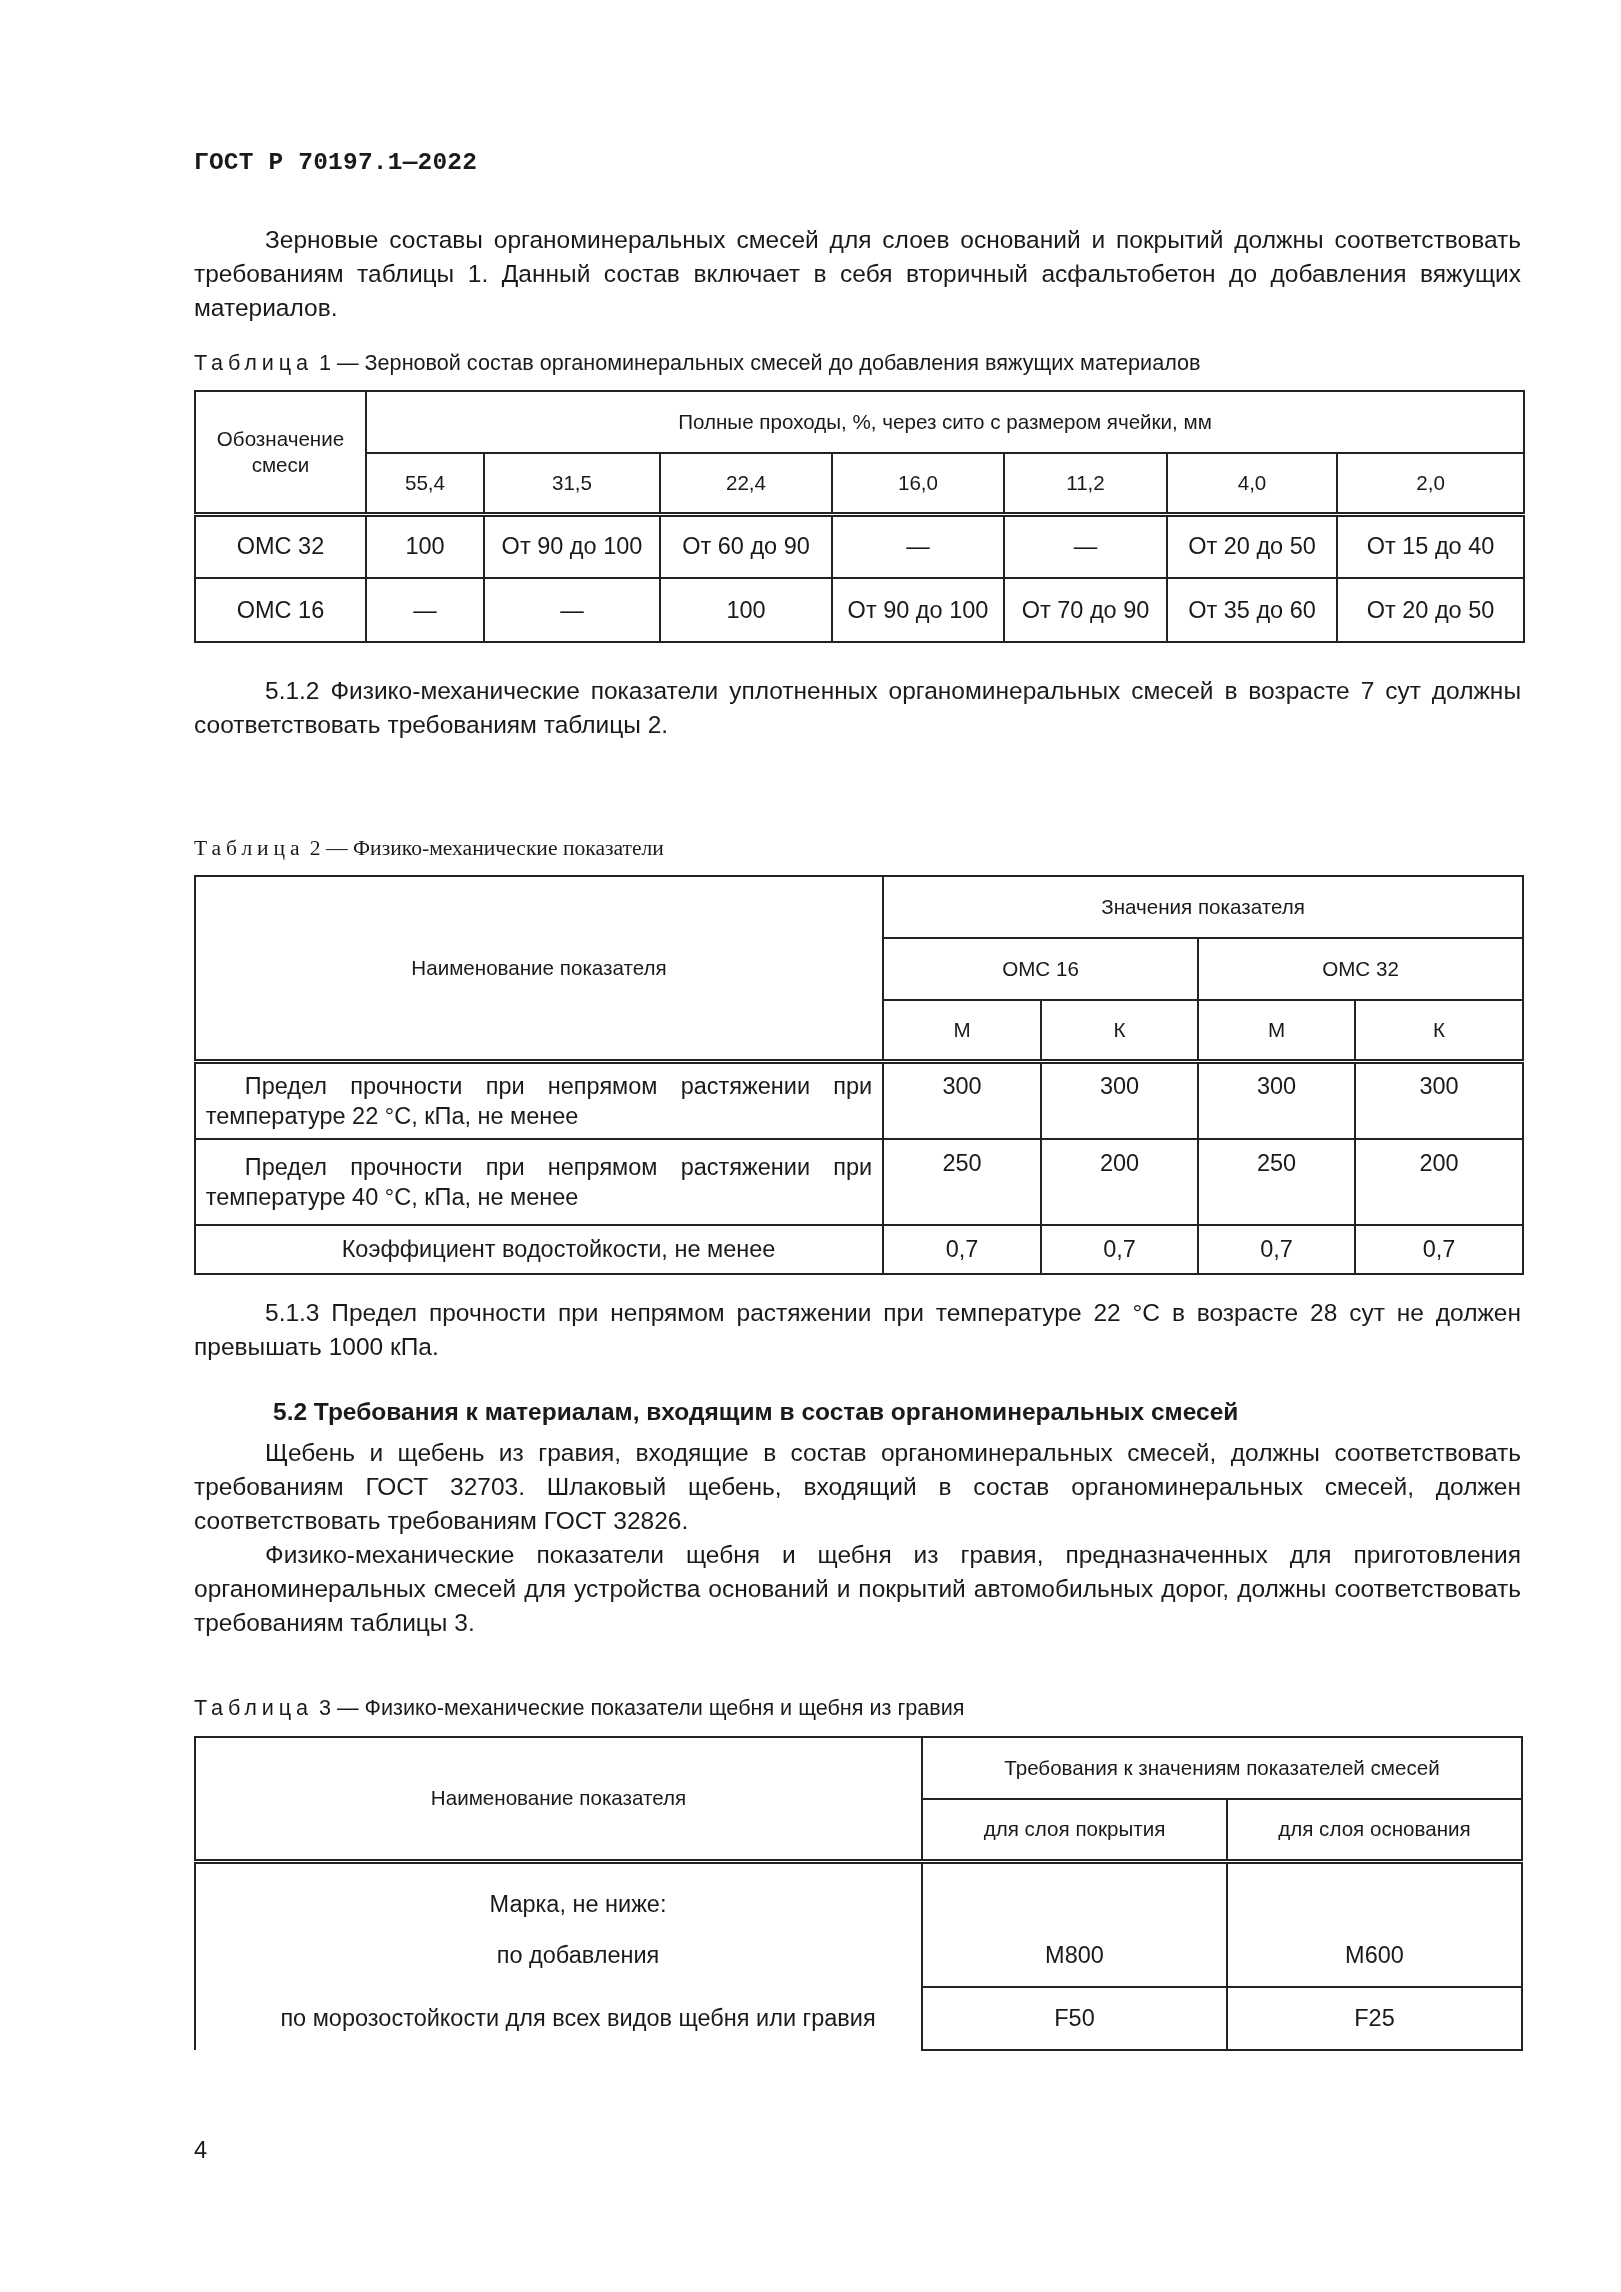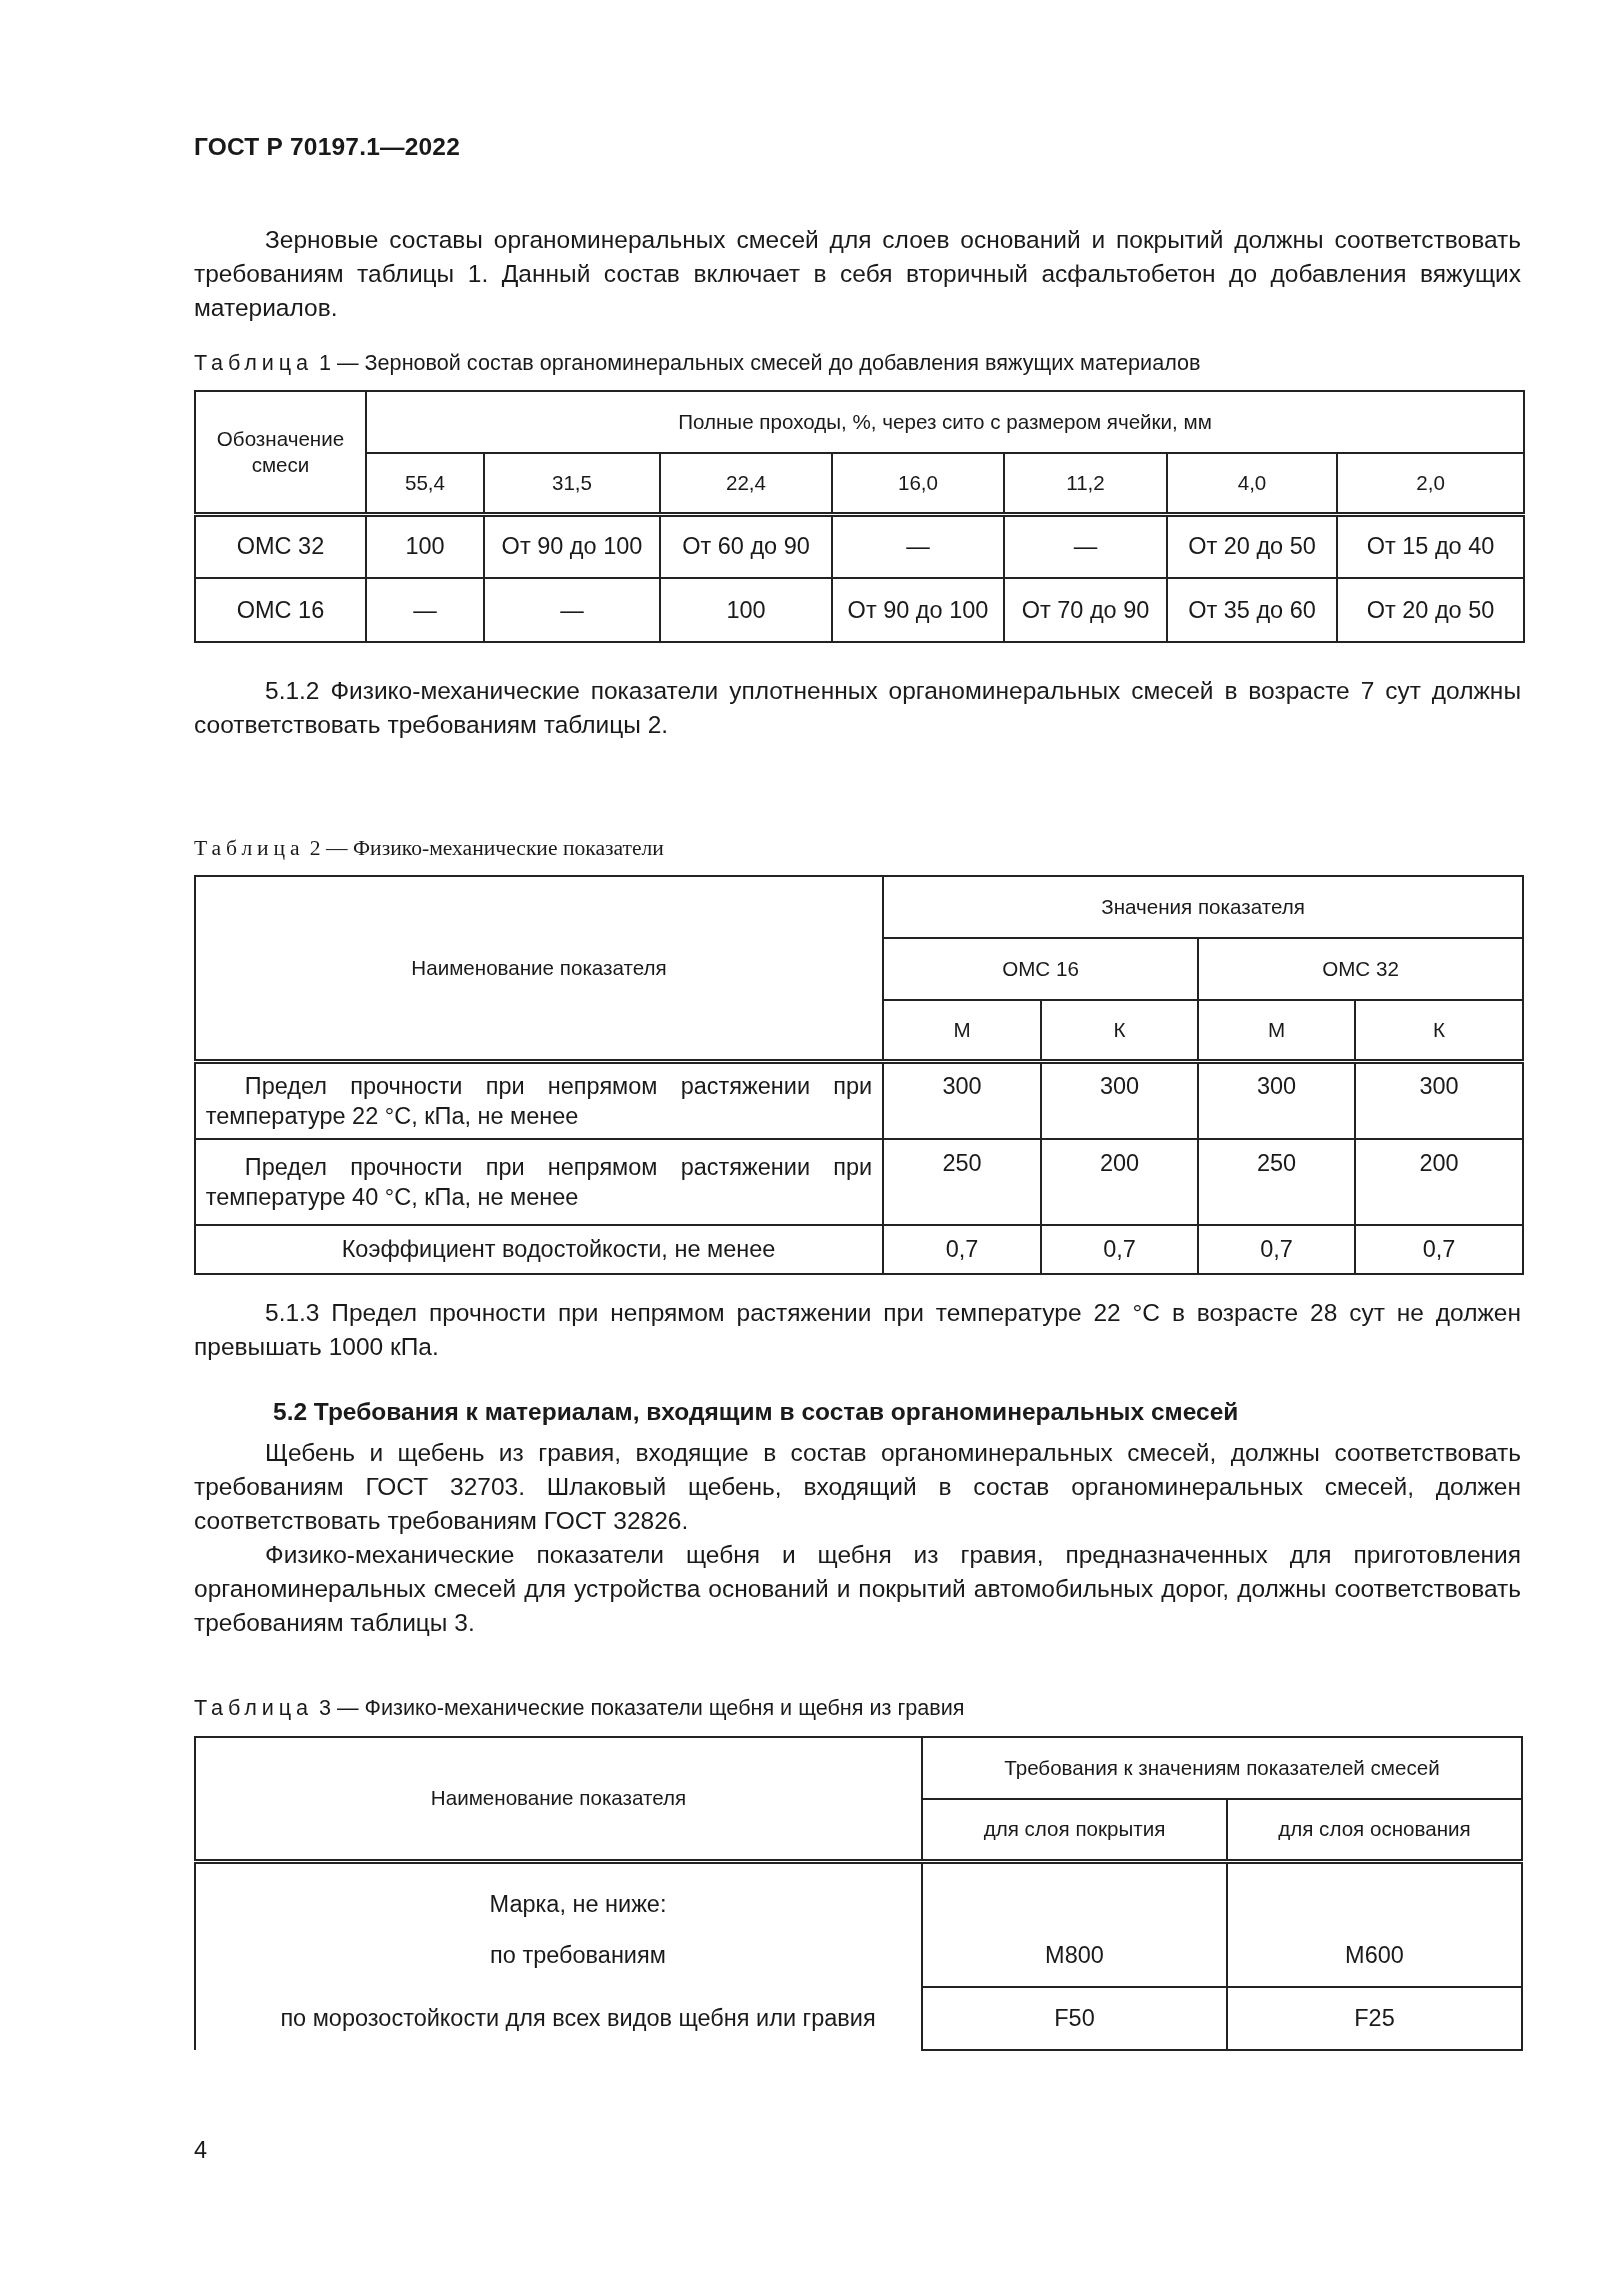--- a/index.html
+++ b/index.html
@@ -1,19 +1,19 @@
 <!DOCTYPE html>
 <html><head>
 <meta charset="utf-8">
 <style>
   html, body { margin: 0; padding: 0; background: #ffffff; }
   body { width: 1621px; height: 2293px; position: relative; overflow: hidden;
          font-family: "Liberation Sans", "DejaVu Sans", sans-serif; color: #1a1a1a; }
   .page { position: absolute; left: 194px; top: 0; width: 1327px; }
-  .doc-code { position: absolute; top: 133px; left: 0; font-weight: bold; font-size: 24.5px; letter-spacing: 0.2px; }
+  .doc-code { position: absolute; top: 149px; left: 0; font-weight: bold; font-size: 24.5px; letter-spacing: 0.2px; font-family: Liberation Mono, monospace; }
   .para { font-size: 24.5px; line-height: 34px; text-align: justify; margin: 0; text-indent: 71px; }
   .heading { font-weight: bold; font-size: 24.5px; line-height: 34px; text-indent: 71px; margin: 8px; }
   .caption { font-size: 21.6px; line-height: 29px; margin: 0; }
   .caption .spaced { letter-spacing: 4.9px; text-align: right; }
   table { border-collapse: collapse; width: 1327px; table-layout: fixed; }
   td { border: 2px solid #222; text-align: center; vertical-align: middle; padding: 0 5.9px; }
   .t-small td { font-size: 20.6px; }
   .t-body td { font-size: 23.5px; }
   .dbl-bottom { border-bottom: 5.9px double #222 !important; }
   .left { text-align: center; }
@@ -174,21 +174,21 @@
     <tr style="height:62px">
       <td class="dbl-bottom" style="font-size:20.6px">для слоя покрытия</td>
       <td class="dbl-bottom" style="font-size:20.6px">для слоя основания</td>
     </tr>
     <tr style="height:63px">
       <td class="left indent" style="border-bottom:none;vertical-align:bottom;padding-bottom:5.9px">Марка, не ниже:</td>
       <td style="border-bottom:none"></td>
       <td style="border-bottom:none"></td>
     </tr>
     <tr style="height:63px">
-      <td class="left indent" style="border-top:none;border-bottom:none">по требованиям</td>
+      <td class="left indent" style="border-top:none;border-bottom:none">по добавления</td>
       <td style="border-top:none">М800</td>
       <td style="border-top:none">М600</td>
     </tr>
     <tr style="height:63px">
       <td class="left indent" style="border-top:none;border-bottom:none">по морозостойкости для всех видов щебня или гравия</td>
       <td>F50</td>
       <td>F25</td>
     </tr>
   </tbody>
     </table>

